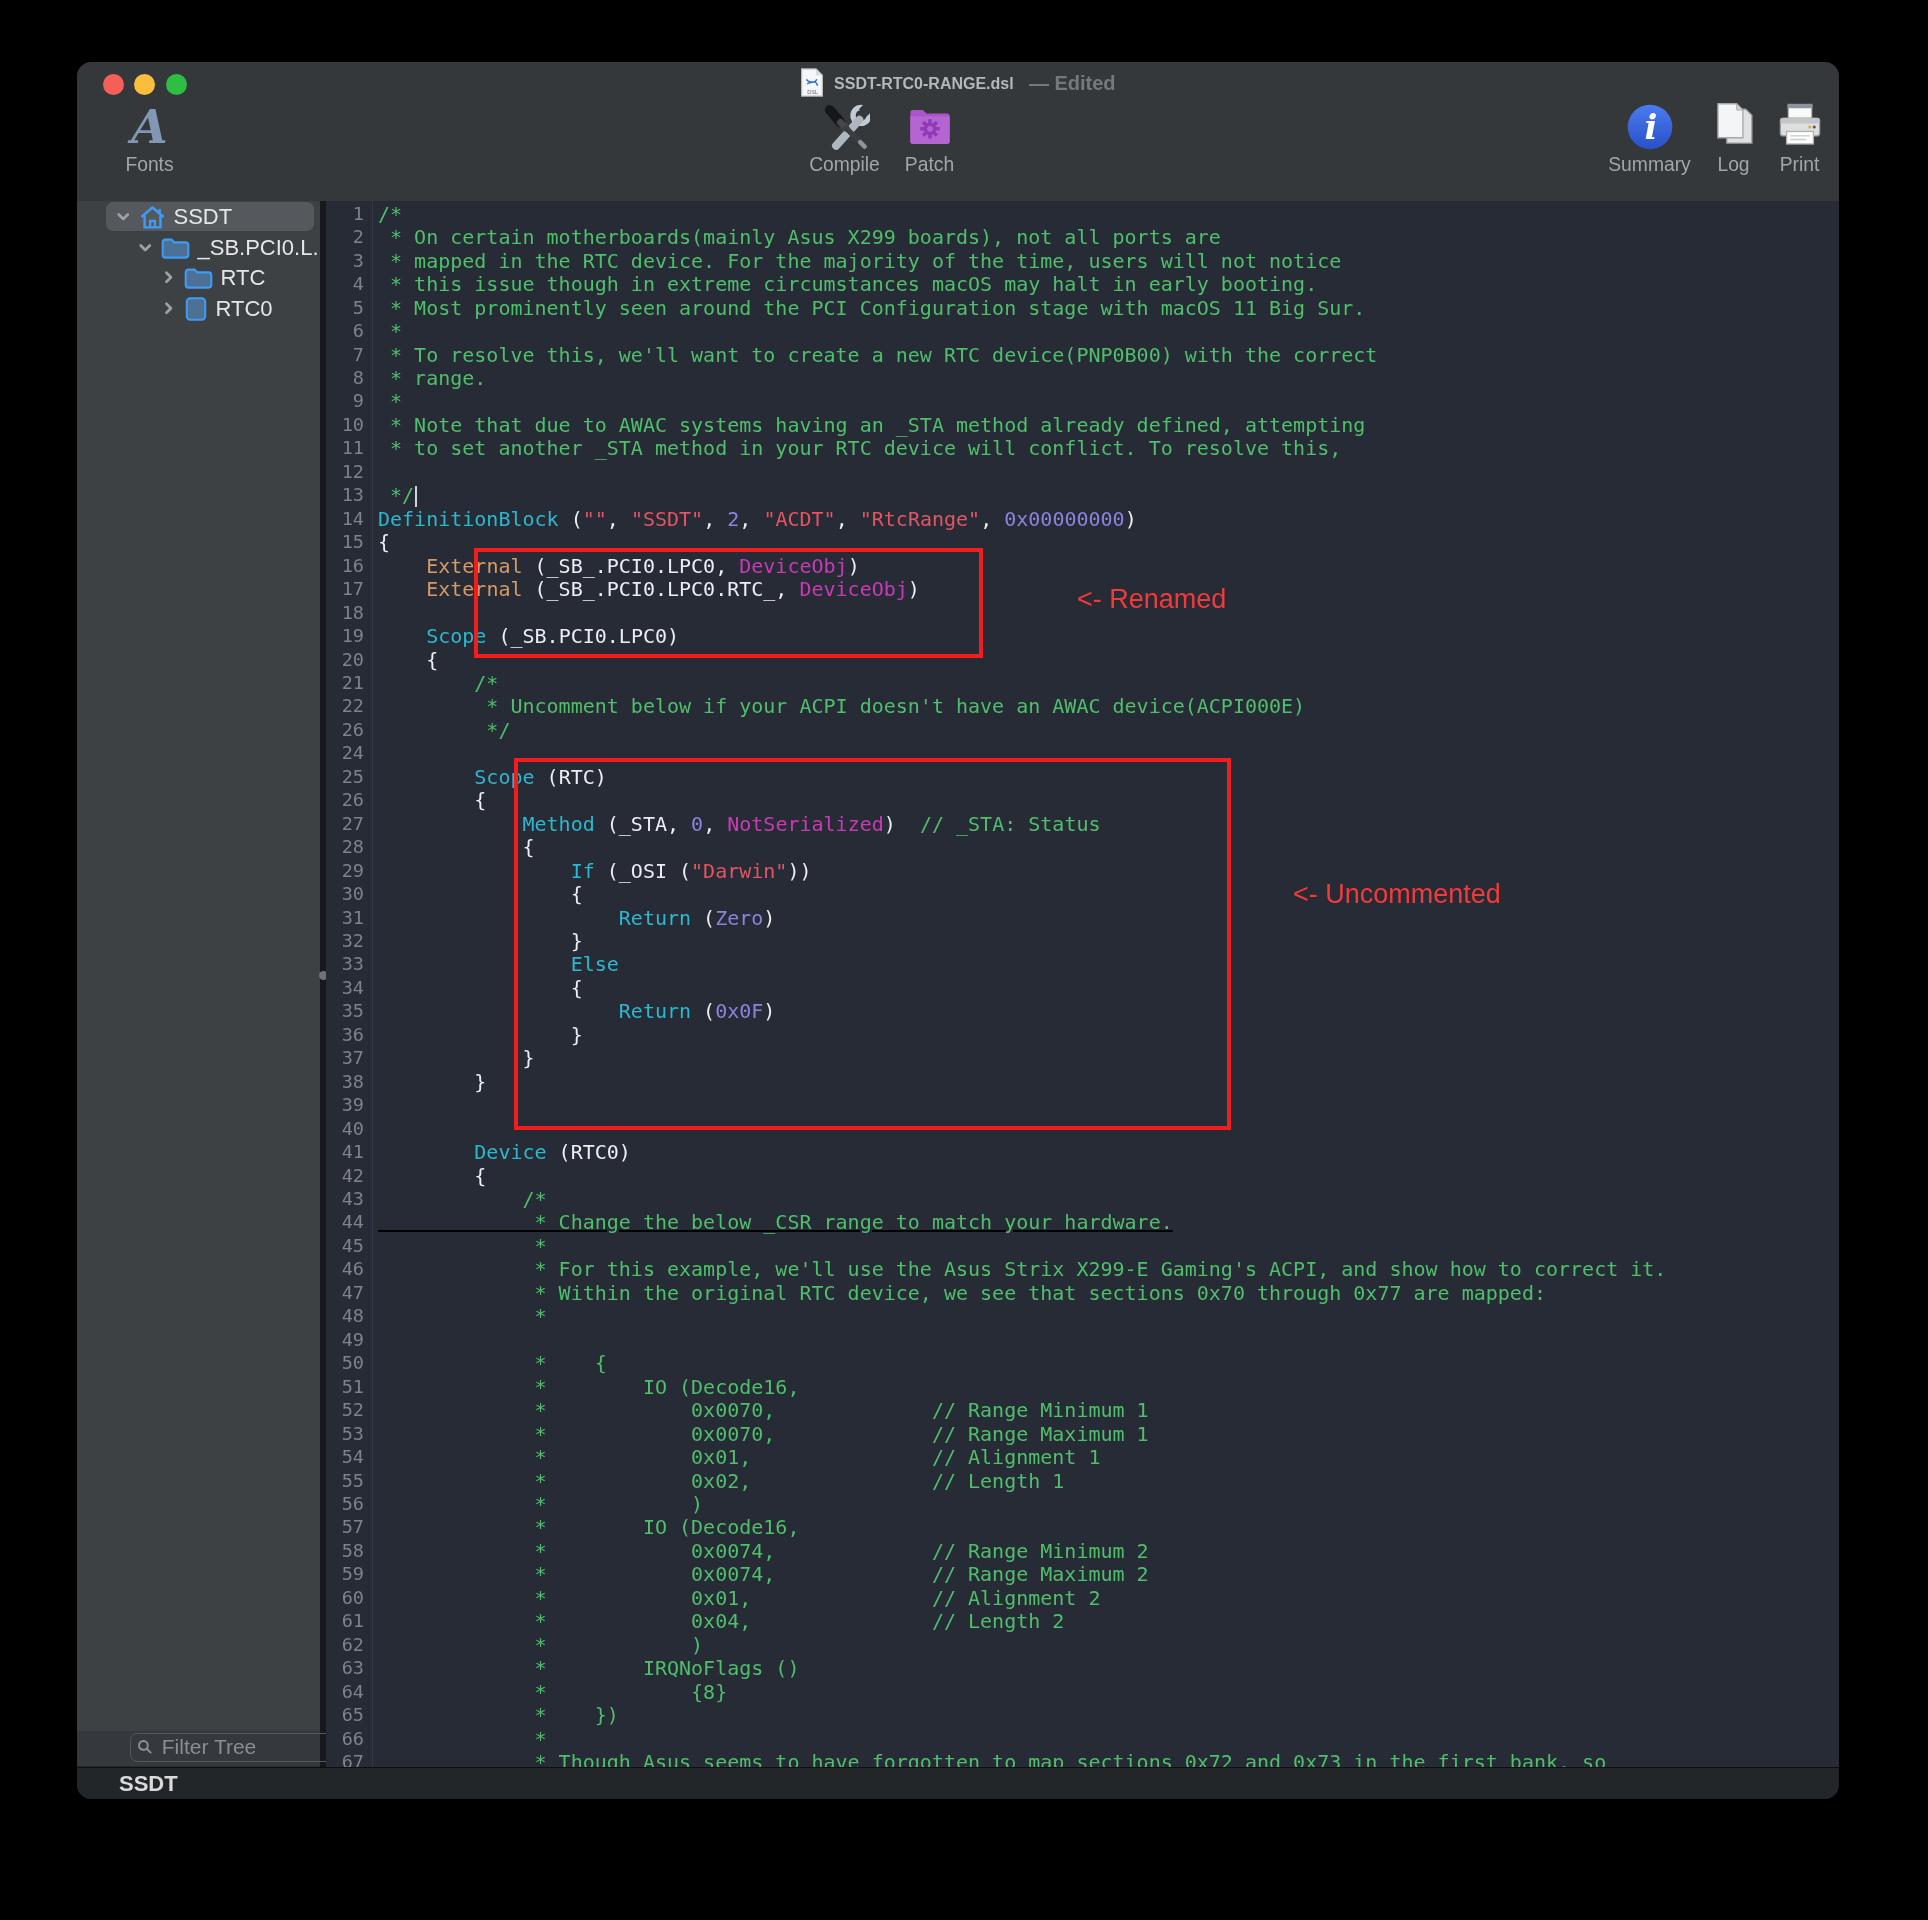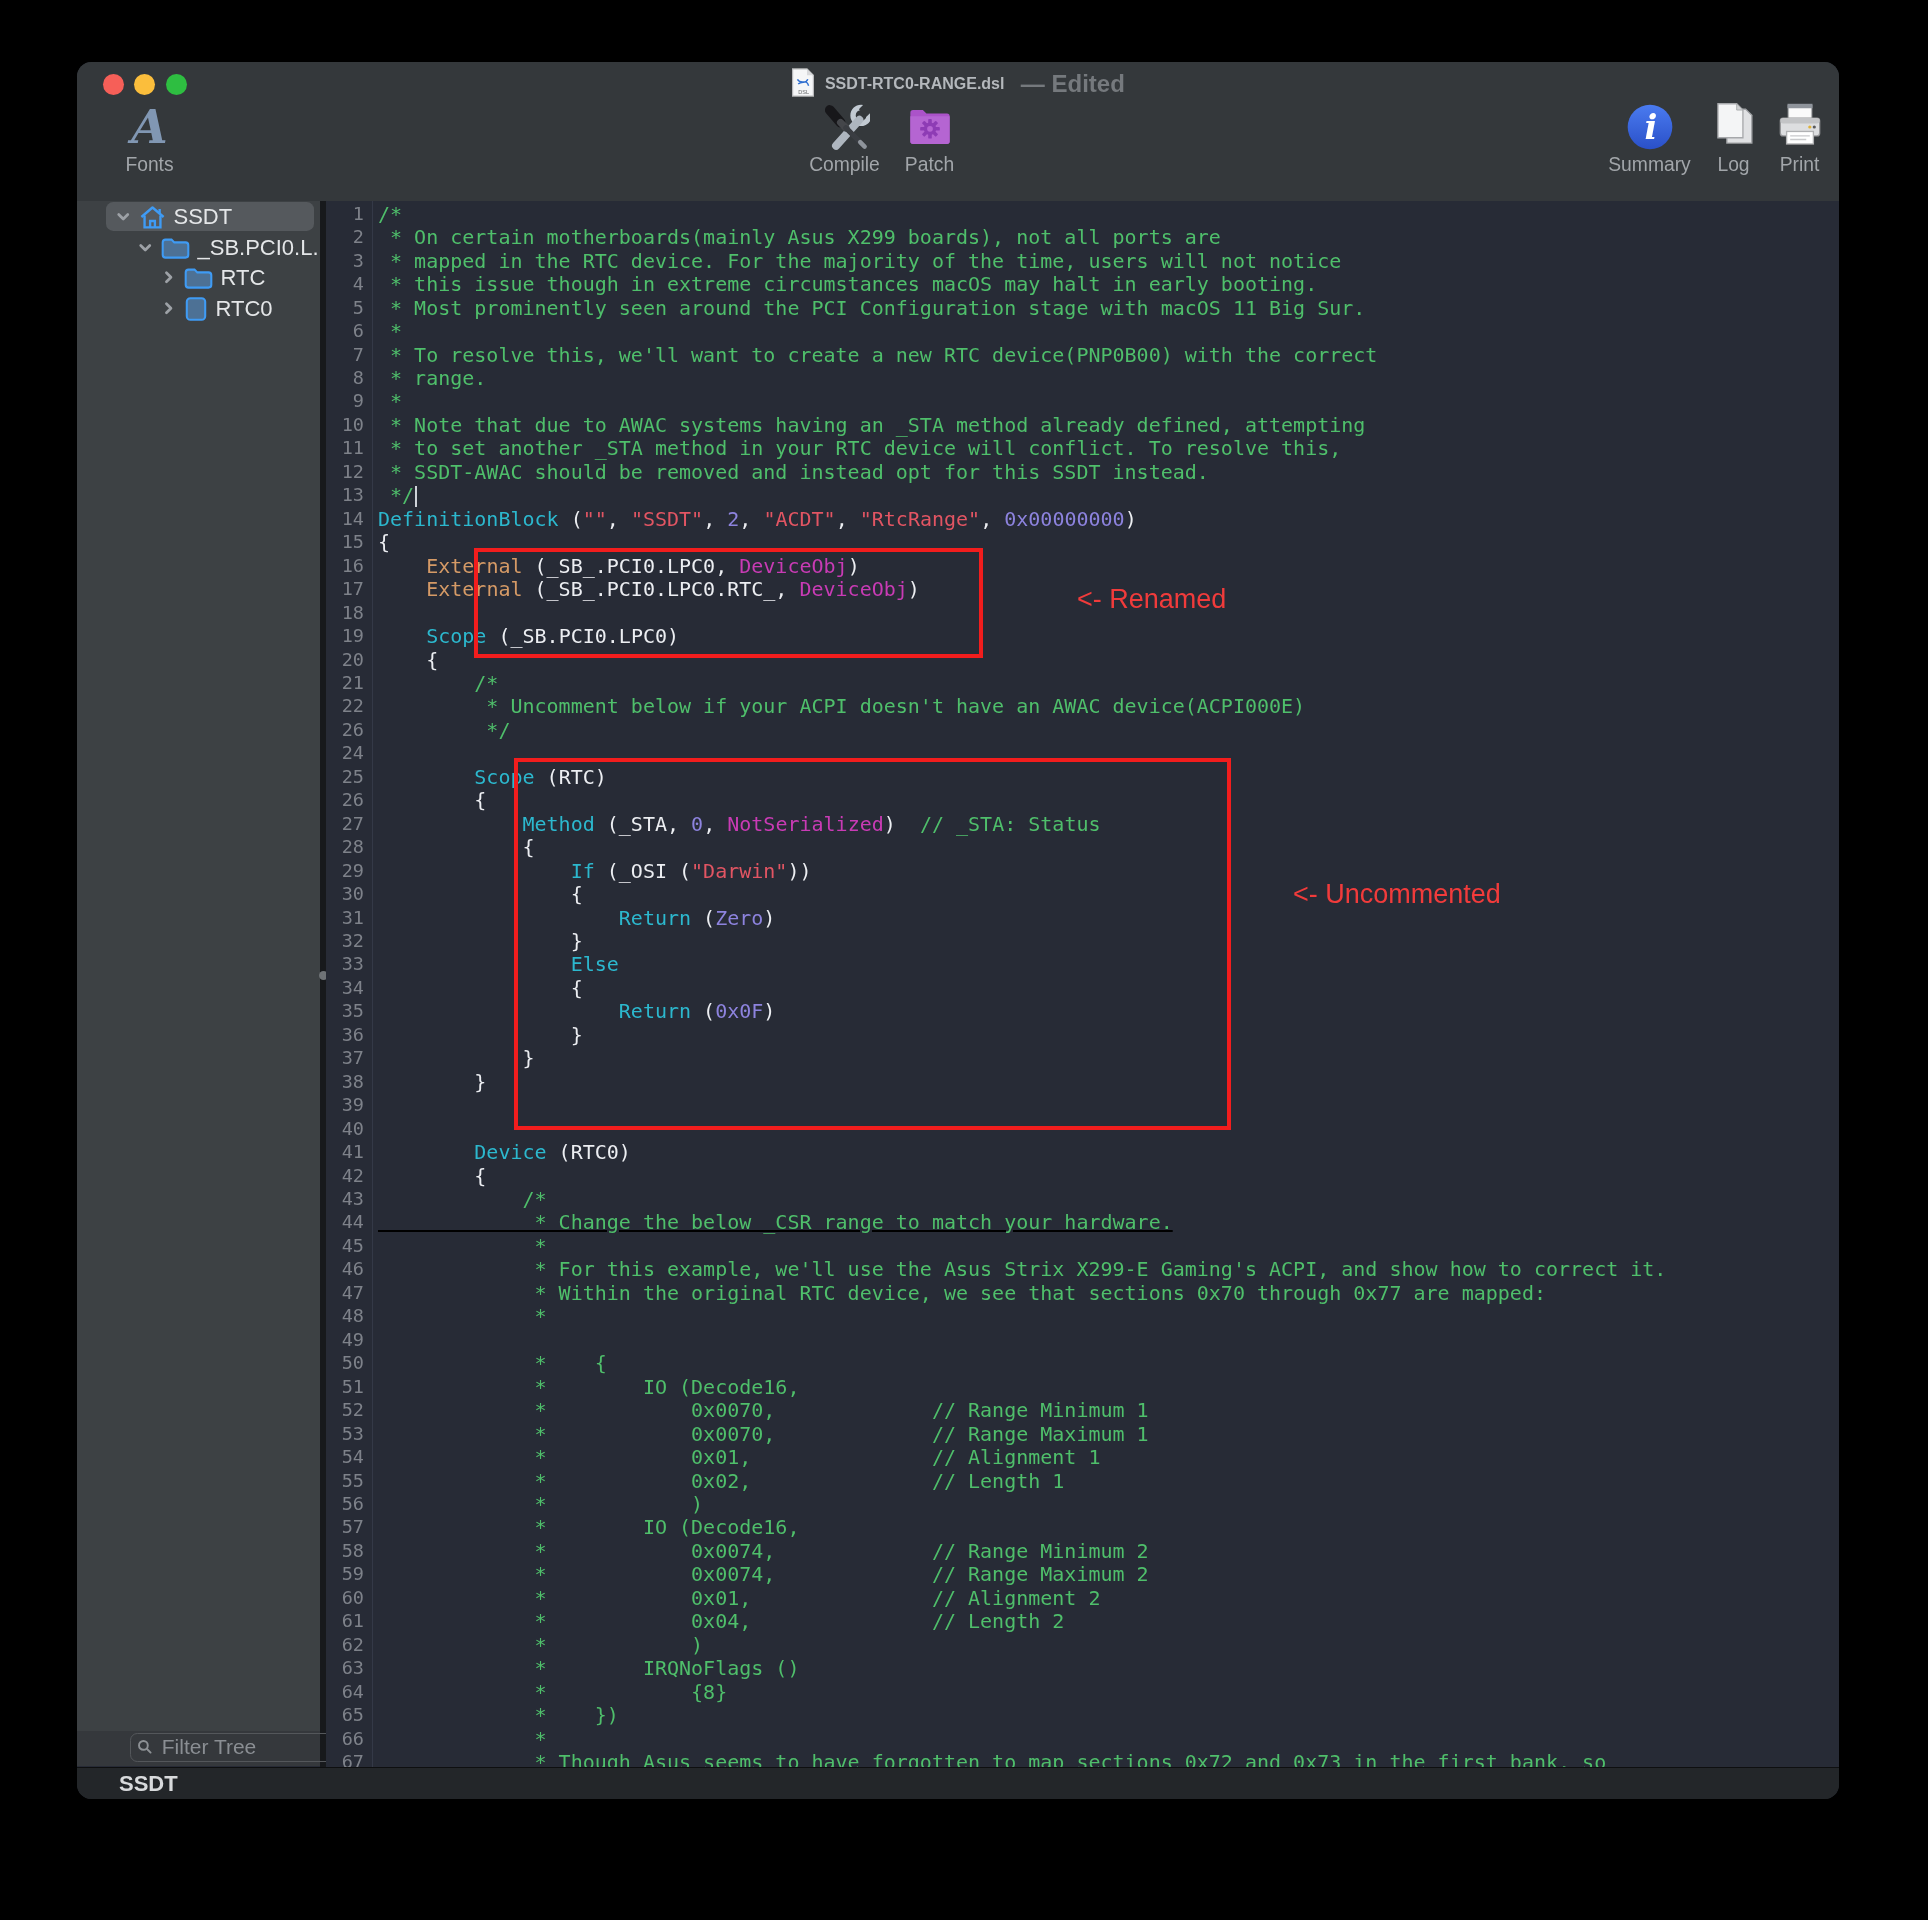--- a/index.html
+++ b/index.html
@@ -11,21 +11,21 @@
   
   #header{position:absolute;left:0;top:0;width:100%;height:139px;background:#34383b;
           border-bottom:0.8px solid #1b1d1f;}
   .tl{position:absolute;top:12px;width:21px;height:21px;border-radius:50%;}
   #tl-close{left:26px;background:#f65f58;}
   #tl-min{left:57px;background:#fbbe3c;}
   #tl-zoom{left:89px;background:#2ebe41;}
   #titlerow{position:absolute;left:0;top:3.2px;width:100%;height:37px;display:flex;
             align-items:center;justify-content:center;gap:9.7px;}
   #titletext{font-size:16px;font-weight:bold;color:#b4b8bc;white-space:pre;}
-  #titlesuffix{font-size:24px;font-weight:bold;color:#75797d;white-space:pre;}
+  #titlesuffix{font-size:20px;font-weight:bold;color:#75797d;white-space:pre;}
   .toolitem{position:absolute;text-align:center;cursor:default;}
   .toolitem .lbl{display:block;margin-top:1.6px;font-size:19.3px;color:#a2a6aa;}
   .ticon{display:block;margin:0 auto;height:50px;}
   #tool-fonts{left:16px;top:40px;width:113px;}
   #fonts-glyph{font-family:"DejaVu Serif",serif;font-style:italic;font-weight:bold;
                font-size:47px;line-height:50px;color:#8197b3;display:block;}
   #tool-compile{left:711px;top:40px;width:113px;}
   #tool-patch{left:804px;top:40px;width:97px;}
   #tool-summary{left:1516px;top:40px;width:113px;}
   #tool-log{left:1620px;top:40px;width:73px;}
@@ -327,21 +327,20 @@
           <div class="cline" style="top: 24px;"><span class="seg-c"> * On certain motherboards(mainly Asus X299 boards), not all ports are</span></div>
           <div class="cline" style="top: 48px;"><span class="seg-c"> * mapped in the RTC device. For the majority of the time, users will not notice</span></div>
           <div class="cline" style="top: 71px;"><span class="seg-c"> * this issue though in extreme circumstances macOS may halt in early booting.</span></div>
           <div class="cline" style="top: 95px;"><span class="seg-c"> * Most prominently seen around the PCI Configuration stage with macOS 11 Big Sur.</span></div>
           <div class="cline" style="top: 118px;"><span class="seg-c"> *</span></div>
           <div class="cline" style="top: 142px;"><span class="seg-c"> * To resolve this, we'll want to create a new RTC device(PNP0B00) with the correct</span></div>
           <div class="cline" style="top: 165px;"><span class="seg-c"> * range.</span></div>
           <div class="cline" style="top: 188px;"><span class="seg-c"> *</span></div>
           <div class="cline" style="top: 212px;"><span class="seg-c"> * Note that due to AWAC systems having an _STA method already defined, attempting</span></div>
           <div class="cline" style="top: 235px;"><span class="seg-c"> * to set another _STA method in your RTC device will conflict. To resolve this,</span></div>
-          <div class="cline" style="top: 259px;"><span class="seg-c"> * SSDT-AWAC should be removed and instead opt for this SSDT instead.</span></div>
           <div class="cline" style="top: 282px;"><span class="seg-c"> */</span><span class="seg-cur"></span></div>
           <div class="cline" style="top: 306px;"><span class="seg-k">DefinitionBlock</span><span class="seg-w"> (</span><span class="seg-s">""</span><span class="seg-w">, </span><span class="seg-s">"SSDT"</span><span class="seg-w">, </span><span class="seg-n">2</span><span class="seg-w">, </span><span class="seg-s">"ACDT"</span><span class="seg-w">, </span><span class="seg-s">"RtcRange"</span><span class="seg-w">, </span><span class="seg-n">0x00000000</span><span class="seg-w">)</span></div>
           <div class="cline" style="top: 329px;"><span class="seg-w">{</span></div>
           <div class="cline" style="top: 353px;"><span class="seg-w">    </span><span class="seg-o">External</span><span class="seg-w"> (_SB_.PCI0.LPC0, </span><span class="seg-m">DeviceObj</span><span class="seg-w">)</span></div>
           <div class="cline" style="top: 376px;"><span class="seg-w">    </span><span class="seg-o">External</span><span class="seg-w"> (_SB_.PCI0.LPC0.RTC_, </span><span class="seg-m">DeviceObj</span><span class="seg-w">)</span></div>
           <div class="cline" style="top: 400px;"></div>
           <div class="cline" style="top: 423px;"><span class="seg-w">    </span><span class="seg-k">Scope</span><span class="seg-w"> (_SB.PCI0.LPC0)</span></div>
           <div class="cline" style="top: 447px;"><span class="seg-w">    {</span></div>
           <div class="cline" style="top: 470px;"><span class="seg-c">        /*</span></div>
           <div class="cline" style="top: 493px;"><span class="seg-c">         * Uncomment below if your ACPI doesn't have an AWAC device(ACPI000E)</span></div>

